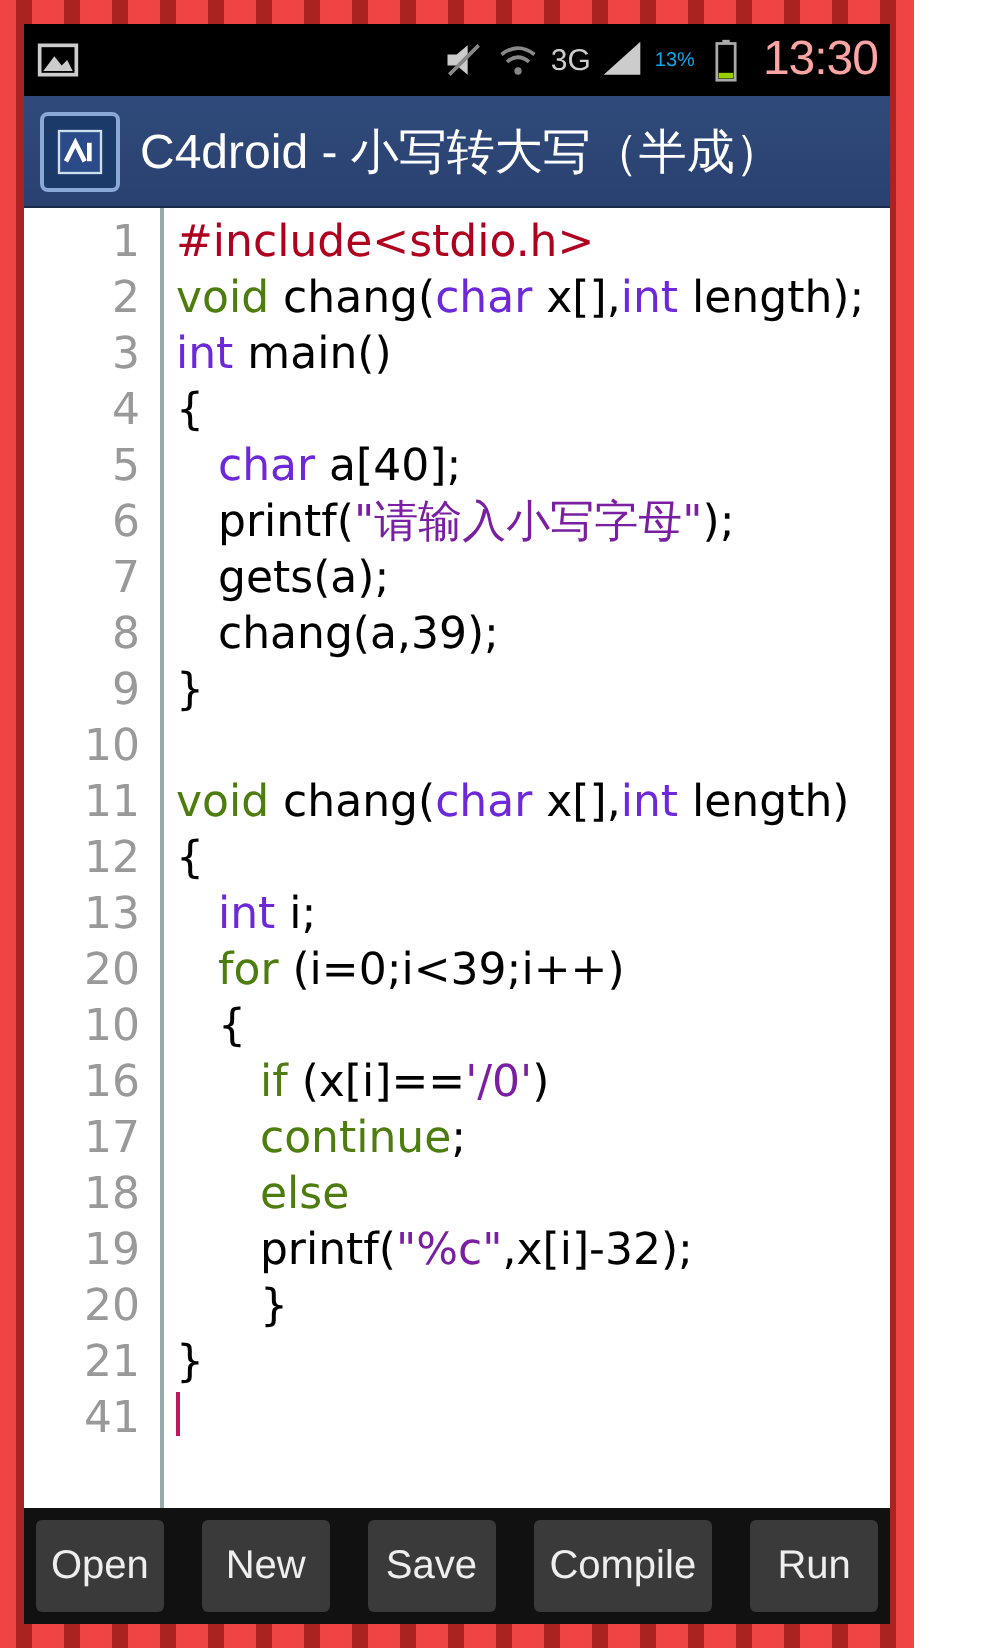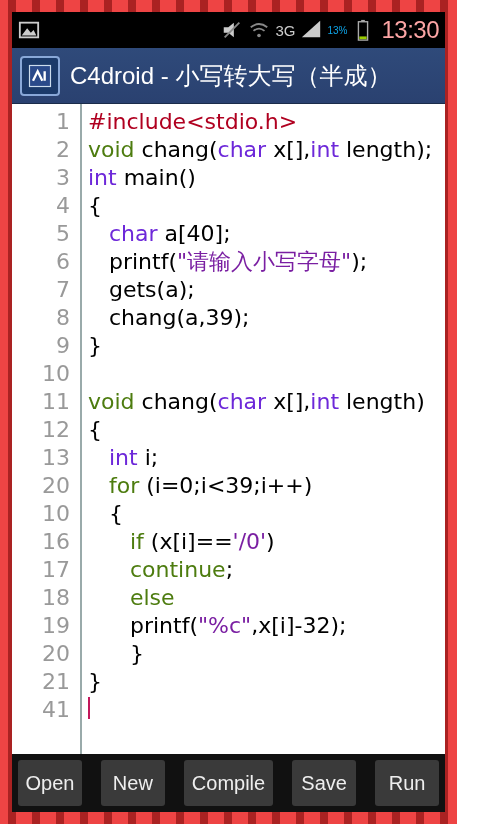--- a/index.html
+++ b/index.html
@@ -192,19 +192,19 @@
           <div>20</div>
           <div>21</div>
           <div>41</div>
         </div>
       <div class="code" id="code"><div class="line"><span class="pre">#include&lt;stdio.h&gt;</span></div><div class="line"><span class="kw">void</span><span> chang(</span><span class="typ">char</span><span> x[],</span><span class="typ">int</span><span> length);</span></div><div class="line"><span class="typ">int</span><span> main()</span></div><div class="line"><span>{</span></div><div class="line"><span>   </span><span class="typ">char</span><span> a[40];</span></div><div class="line"><span>   printf(</span><span class="str">"请输入小写字母"</span><span>);</span></div><div class="line"><span>   gets(a);</span></div><div class="line"><span>   chang(a,39);</span></div><div class="line"><span>}</span></div><div class="line"><span></span></div><div class="line"><span class="kw">void</span><span> chang(</span><span class="typ">char</span><span> x[],</span><span class="typ">int</span><span> length)</span></div><div class="line"><span>{</span></div><div class="line"><span>   </span><span class="typ">int</span><span> i;</span></div><div class="line"><span>   </span><span class="kw">for</span><span> (i=0;i&lt;39;i++)</span></div><div class="line"><span>   {</span></div><div class="line"><span>      </span><span class="kw">if</span><span> (x[i]==</span><span class="str">'/0'</span><span>)</span></div><div class="line"><span>      </span><span class="kw">continue</span><span>;</span></div><div class="line"><span>      </span><span class="kw">else</span></div><div class="line"><span>      printf(</span><span class="str">"%c"</span><span>,x[i]-32);</span></div><div class="line"><span>      }</span></div><div class="line"><span>}</span></div><div class="line"><span class="cursor"></span><span></span></div></div>
     </div>
 
     <div class="buttons">
       <div class="btn">Open</div>
       <div class="btn">New</div>
+      <div class="btn">Save</div>
       <div class="btn compile">Compile</div>
-      <div class="btn">Save</div>
       <div class="btn">Run</div>
     </div>
 
   </div>
 </div>
 
 </body></html>

